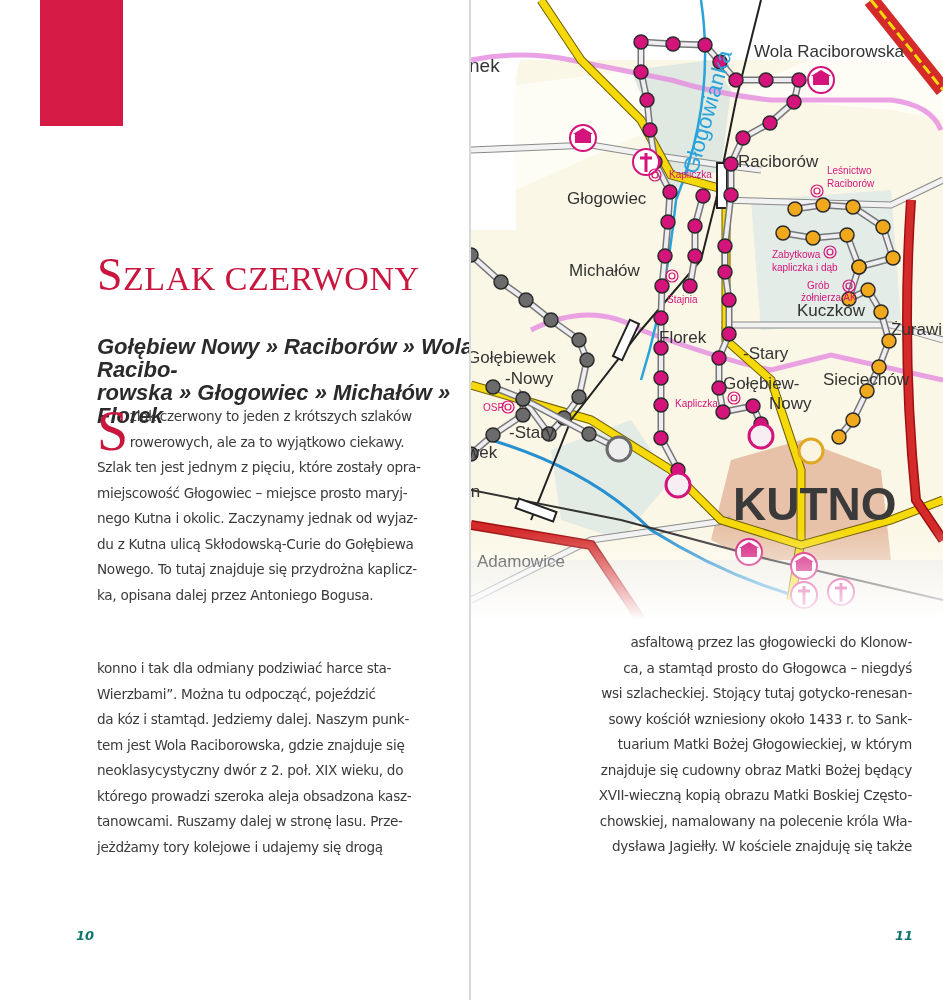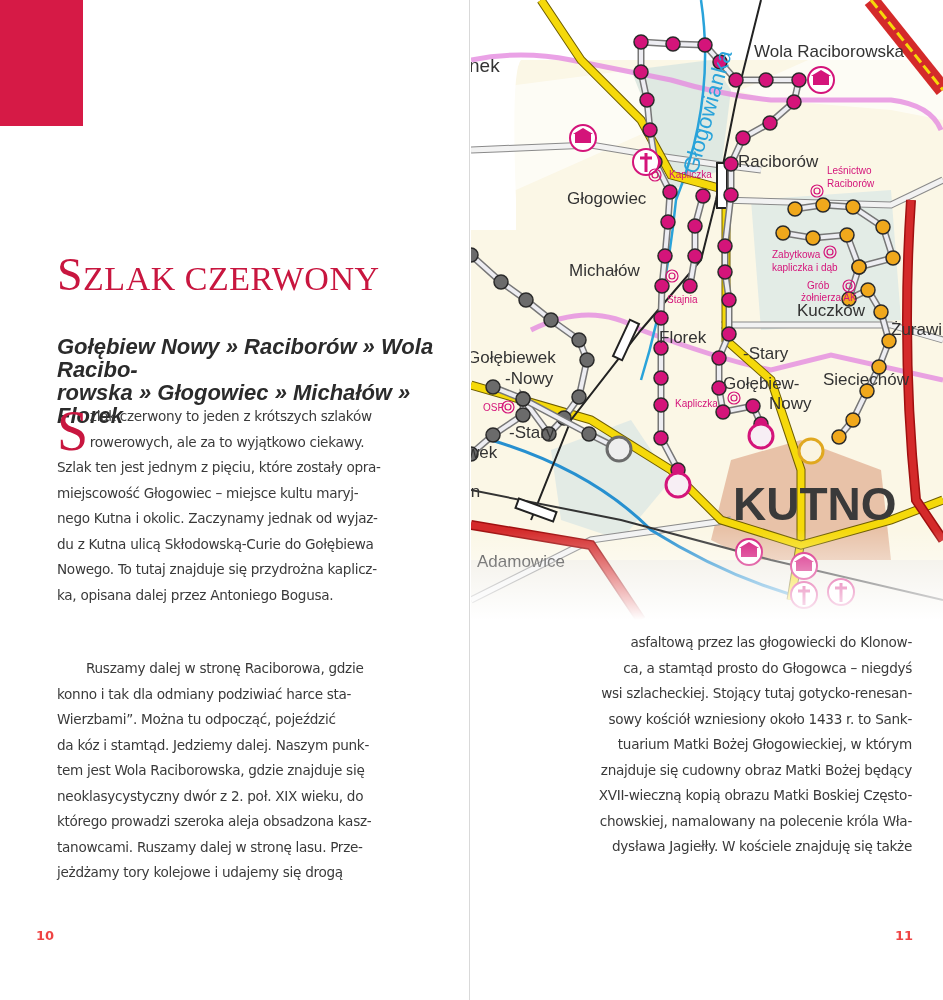--- a/index.html
+++ b/index.html
@@ -1,34 +1,34 @@
 <!DOCTYPE html>
 <html><head>
 <meta charset="utf-8">
 <style>
   html, body { margin:0; padding:0; background:#ffffff; }
   body { width:943px; height:1000px; position:relative; overflow:hidden; font-family:"Liberation Sans", sans-serif; }
-  .page { position:absolute; top:0; height:1000px; background:#fff; }
+  .page { position:absolute; top:0; height:1000px; background:#fff;margin-left:40px; }
   .page-left { left:0; width:470px; }
   .page-right { left:470px; width:473px; }
   .gutter { position:absolute; left:469px; top:0; width:2px; height:1000px; background:#d9d9d9; }
   .red-block { position:absolute; left:0; top:0; width:83px; height:126px; background:#d61a46; }
 
   .title { position:absolute; left:57px; top:248px; font-family:"Liberation Serif", serif; color:#c8163f; font-size:34px; letter-spacing:0.5px; white-space:nowrap; }
   .title .big { font-size:46px; }
   .subtitle { position:absolute; left:57px; top:335px; width:380px; font-family:"Liberation Sans", sans-serif; font-style:italic; font-weight:bold; font-size:22px; line-height:23px; color:#2b2b2b; }
   .body-text { position:absolute; font-family:"DejaVu Sans", sans-serif; font-size:13.6px; line-height:25.5px; color:#3a3a3a; letter-spacing:-0.3px; }
   .body-text .line { display:block; white-space:nowrap; height:25.5px; }
   .left-col { left:57px; width:375px; }
   .p1 { top:404px; }
   .p2 { top:656px; }
   .right-col { left:542px; width:370px; top:630px;text-align:right; }
   .dropcap { float:left; font-family:"Liberation Serif", serif; color:#c8163f; font-size:56px; line-height:46px; margin-right:2px; margin-top:4px; }
   .indent { padding-left:29px; }
-  .folio { position:absolute; top:928px; font-family:"DejaVu Sans", sans-serif; font-weight:bold; font-size:13px; color:#ef4444; }
+  .folio { position:absolute; top:928px; font-family:"DejaVu Sans", sans-serif; font-weight:bold; font-size:13px; color:#0f766e;font-style:italic; }
   .folio-left { left:36px; }
   .folio-right { left:895px; }
 
   .map { position:absolute; left:471px; top:0; width:568px; height:620px; overflow:hidden; }
   .map svg { display:block; }
   .map-fade { position:absolute; left:0; bottom:0; width:472px; height:90px; background:linear-gradient(to bottom, rgba(255,255,255,0), #ffffff); pointer-events:none; }
   .map text { font-family:"Liberation Sans", sans-serif; }
 </style>
 </head>
 <body>
@@ -43,29 +43,28 @@
   <div class="subtitle">
     <span style="display:block">Gołębiew Nowy » Raciborów » Wola Racibo-</span>
     <span style="display:block">rowska » Głogowiec » Michałów » Florek</span>
   </div>
 
   <div class="body-text left-col p1">
     <span class="dropcap">S</span>
     <span class="line">zlak czerwony to jeden z krótszych szlaków</span>
     <span class="line">rowerowych, ale za to wyjątkowo ciekawy.</span>
     <span class="line">Szlak ten jest jednym z pięciu, które zostały opra-</span>
-    <span class="line">miejscowość Głogowiec – miejsce kultu maryj-</span>
+    <span class="line">miejscowość Głogowiec – miejsce prosto maryj-</span>
     <span class="line">nego Kutna i okolic. Zaczynamy jednak od wyjaz-</span>
     <span class="line">du z Kutna ulicą Skłodowską-Curie do Gołębiewa</span>
     <span class="line">Nowego. To tutaj znajduje się przydrożna kaplicz-</span>
     <span class="line">ka, opisana dalej przez Antoniego Bogusa.</span>
   </div>
 
   <div class="body-text left-col p2">
-    <span class="line indent">Ruszamy dalej w stronę Raciborowa, gdzie</span>
     <span class="line">konno i tak dla odmiany podziwiać harce sta-</span>
     <span class="line">Wierzbami”. Można tu odpocząć, pojeździć</span>
     <span class="line">da kóz i stamtąd. Jedziemy dalej. Naszym punk-</span>
     <span class="line">tem jest Wola Raciborowska, gdzie znajduje się</span>
     <span class="line">neoklasycystyczny dwór z 2. poł. XIX wieku, do</span>
     <span class="line">którego prowadzi szeroka aleja obsadzona kasz-</span>
     <span class="line">tanowcami. Ruszamy dalej w stronę lasu. Prze-</span>
     <span class="line">jeżdżamy tory kolejowe i udajemy się drogą</span>
   </div>
 

